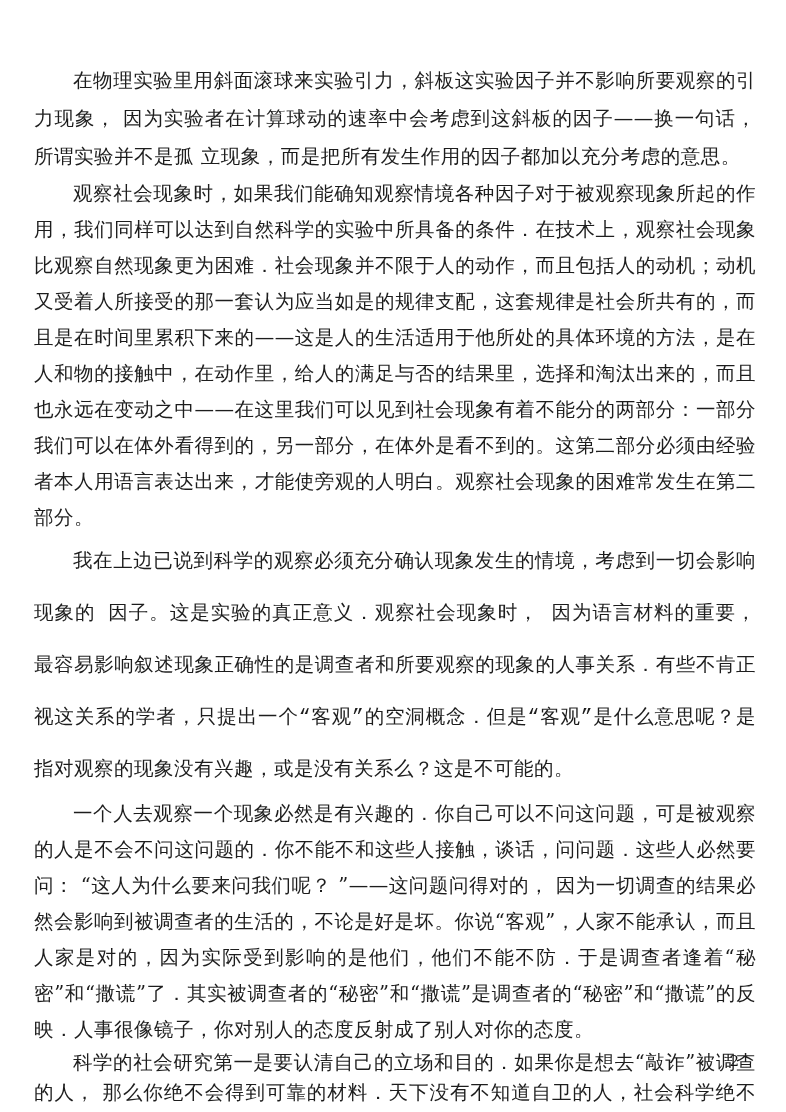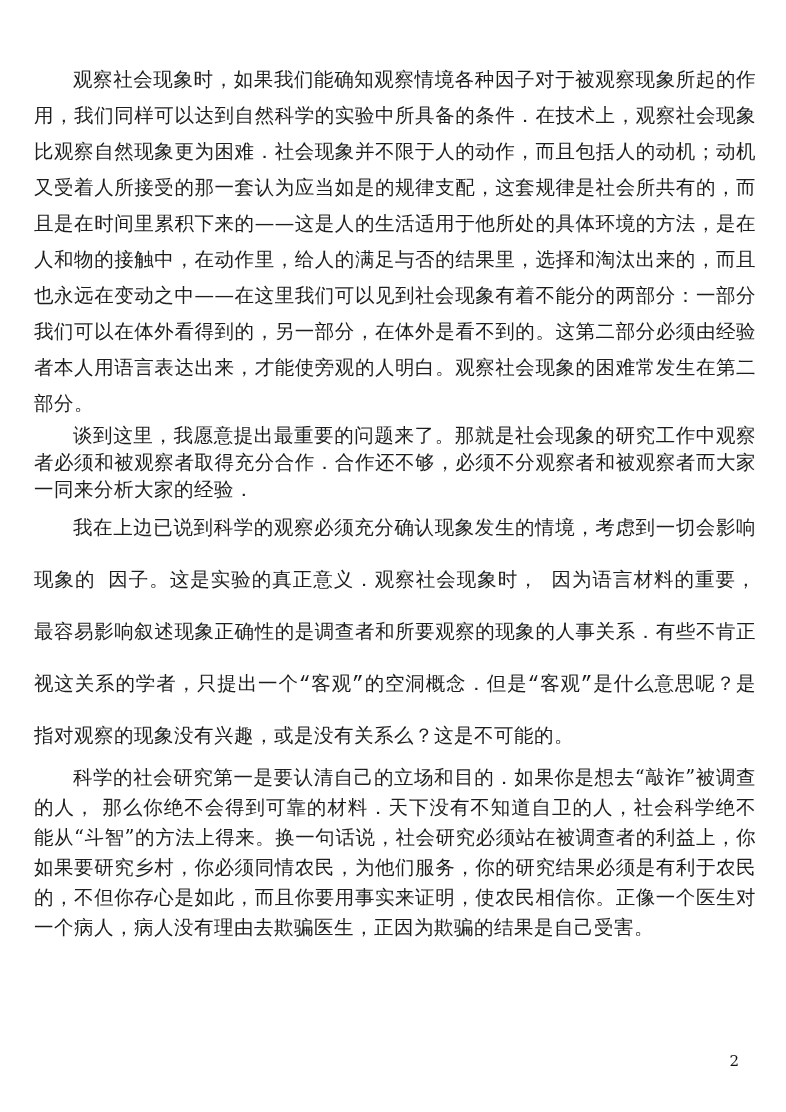--- a/index.html
+++ b/index.html
@@ -45,19 +45,20 @@
     line-height: 20px;
     color: #111111;
     font-family: "DejaVu Serif", "Liberation Serif", serif;
   }
 </style>
 </head>
 <body>
 
 <div class="page">
   <div class="content">
+    <p class="p1">在物理实验里用斜面滚球来实验引力，斜板这实验因子并不影响所要观察的引力现象， 因为实验者在计算球动的速率中会考虑到这斜板的因子——换一句话，所谓实验并不是孤 立现象，而是把所有发生作用的因子都加以充分考虑的意思。</p>
     <p class="p2">观察社会现象时，如果我们能确知观察情境各种因子对于被观察现象所起的作用，我们同样可以达到自然科学的实验中所具备的条件．在技术上，观察社会现象比观察自然现象更为困难．社会现象并不限于人的动作，而且包括人的动机；动机又受着人所接受的那一套认为应当如是的规律支配，这套规律是社会所共有的，而且是在时间里累积下来的——这是人的生活适用于他所处的具体环境的方法，是在人和物的接触中，在动作里，给人的满足与否的结果里，选择和淘汰出来的，而且也永远在变动之中——在这里我们可以见到社会现象有着不能分的两部分：一部分我们可以在体外看得到的，另一部分，在体外是看不到的。这第二部分必须由经验者本人用语言表达出来，才能使旁观的人明白。观察社会现象的困难常发生在第二部分。</p>
-    <p class="p3">谈到这里，我愿意提出最重要的问题来了。那就是社会现象的研究工作中观察者必须和被观察者取得充分合作．合作还不够，必须不分观察者和被观察者而大家一同来分析大家的经验．</p>
     <p class="p4">我在上边已说到科学的观察必须充分确认现象发生的情境，考虑到一切会影响现象的 因子。这是实验的真正意义．观察社会现象时， 因为语言材料的重要，最容易影响叙述现象正确性的是调查者和所要观察的现象的人事关系．有些不肯正视这关系的学者，只提出一个“客观”的空洞概念．但是“客观”是什么意思呢？是指对观察的现象没有兴趣，或是没有关系么？这是不可能的。</p>
+    <p class="p5">一个人去观察一个现象必然是有兴趣的．你自己可以不问这问题，可是被观察的人是不会不问这问题的．你不能不和这些人接触，谈话，问问题．这些人必然要问： “这人为什么要来问我们呢？ ”——这问题问得对的， 因为一切调查的结果必然会影响到被调查者的生活的，不论是好是坏。你说“客观”，人家不能承认，而且人家是对的，因为实际受到影响的是他们，他们不能不防．于是调查者逢着“秘密”和“撒谎”了．其实被调查者的“秘密”和“撒谎”是调查者的“秘密”和“撒谎”的反映．人事很像镜子，你对别人的态度反射成了别人对你的态度。</p>
     <p class="p6">科学的社会研究第一是要认清自己的立场和目的．如果你是想去“敲诈”被调查的人，  那么你绝不会得到可靠的材料．天下没有不知道自卫的人，社会科学绝不能从“斗智”的方法上得来。换一句话说，社会研究必须站在被调查者的利益上，你如果要研究乡村，你必须同情农民，为他们服务，你的研究结果必须是有利于农民的，不但你存心是如此，而且你要用事实来证明，使农民相信你。正像一个医生对一个病人，病人没有理由去欺骗医生，正因为欺骗的结果是自己受害。</p>
   </div>
   <div class="page-number">2</div>
 </div>
 
 </body></html>

